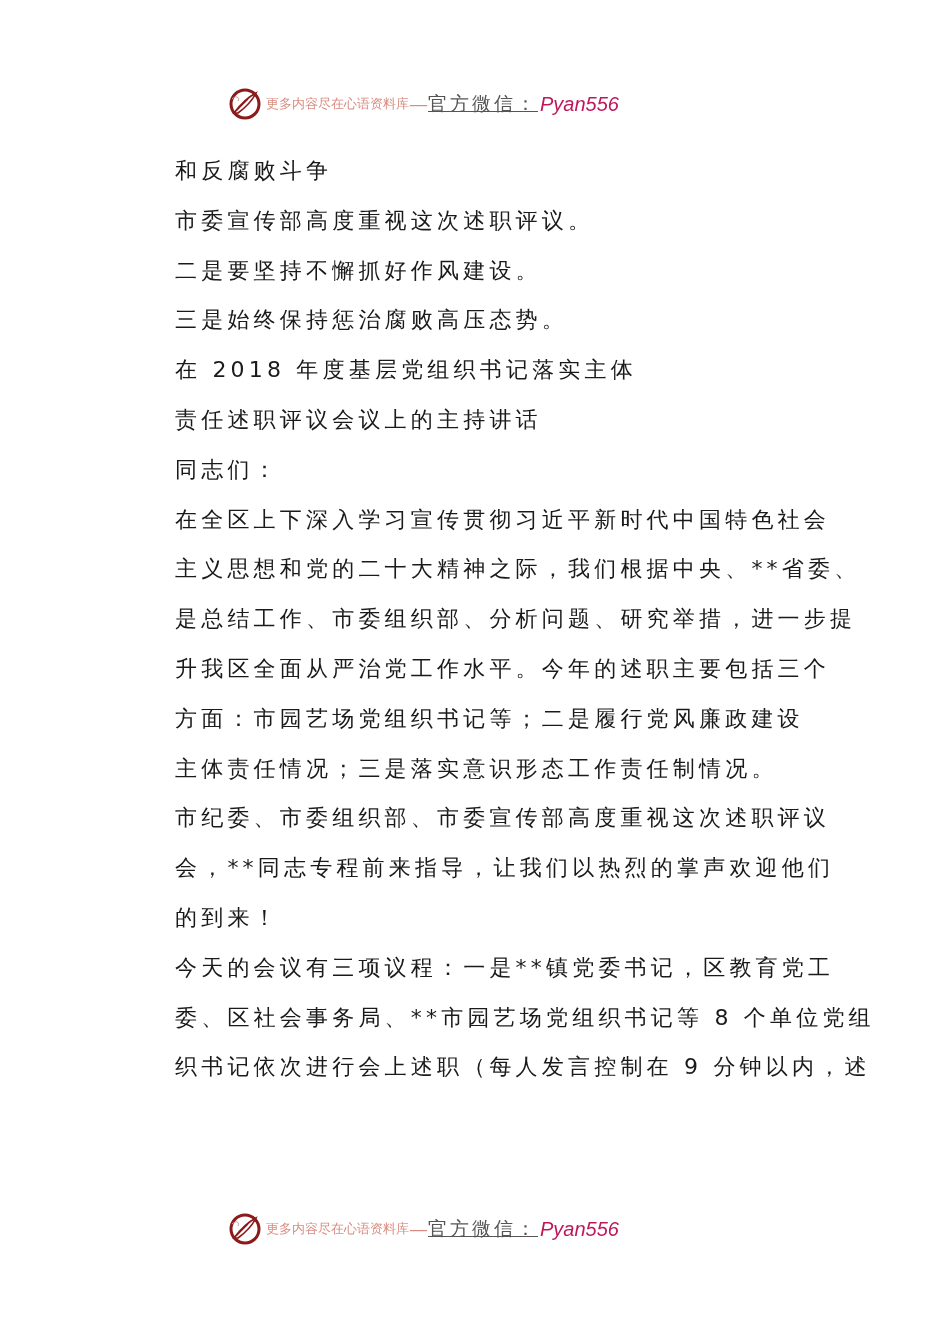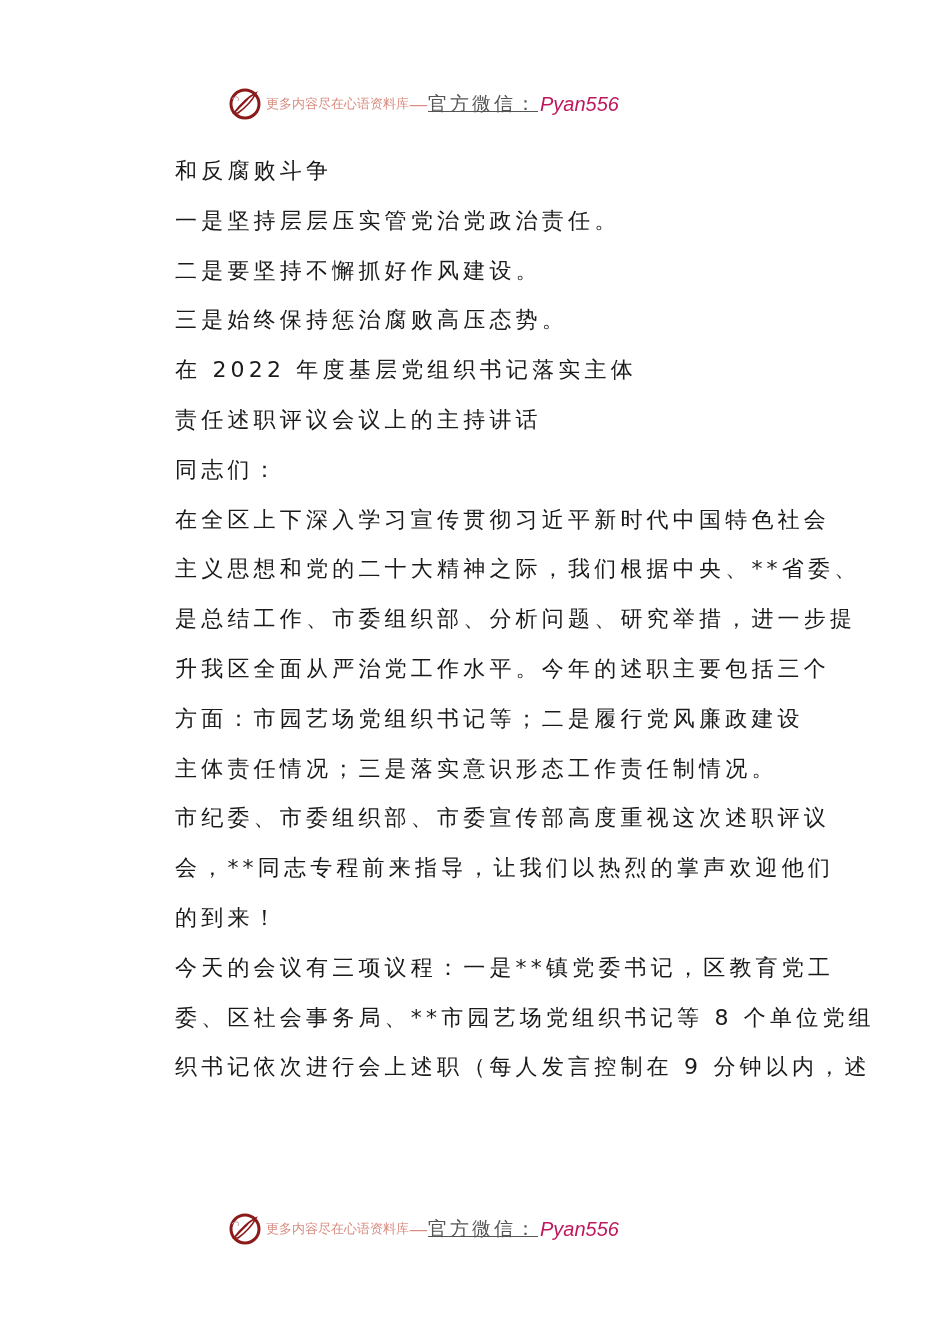--- a/index.html
+++ b/index.html
@@ -85,24 +85,24 @@
     </svg>
   </span>
   <span class="wm-main">更多内容尽在心语资料库</span>
   <span class="wm-dash">—</span>
   <span class="wm-wechat">官方微信：</span>
   <span class="wm-id">Pyan556</span>
 </div>
 
 <div class="content">
   <p class="line">和反腐败斗争</p>
-  <p class="line">一是坚持层层压实管党治党政治责任。</p>
+  <p class="line">市委宣传部高度重视这次述职评议。</p>
   <p class="line">二是要坚持不懈抓好作风建设。</p>
   <p class="line">三是始终保持惩治腐败高压态势。</p>
-  <p class="line">在 2022 年度基层党组织书记落实主体</p>
+  <p class="line">在 2018 年度基层党组织书记落实主体</p>
   <p class="line">责任述职评议会议上的主持讲话</p>
   <p class="line">同志们：</p>
   <p class="line">在全区上下深入学习宣传贯彻习近平新时代中国特色社会</p>
   <p class="line">主义思想和党的二十大精神之际，我们根据中央、**省委、</p>
   <p class="line">是总结工作、市委组织部、分析问题、研究举措，进一步提</p>
   <p class="line">升我区全面从严治党工作水平。今年的述职主要包括三个</p>
   <p class="line">方面：市园艺场党组织书记等；二是履行党风廉政建设</p>
   <p class="line">主体责任情况；三是落实意识形态工作责任制情况。</p>
   <p class="line">市纪委、市委组织部、市委宣传部高度重视这次述职评议</p>
   <p class="line">会，**同志专程前来指导，让我们以热烈的掌声欢迎他们</p>

